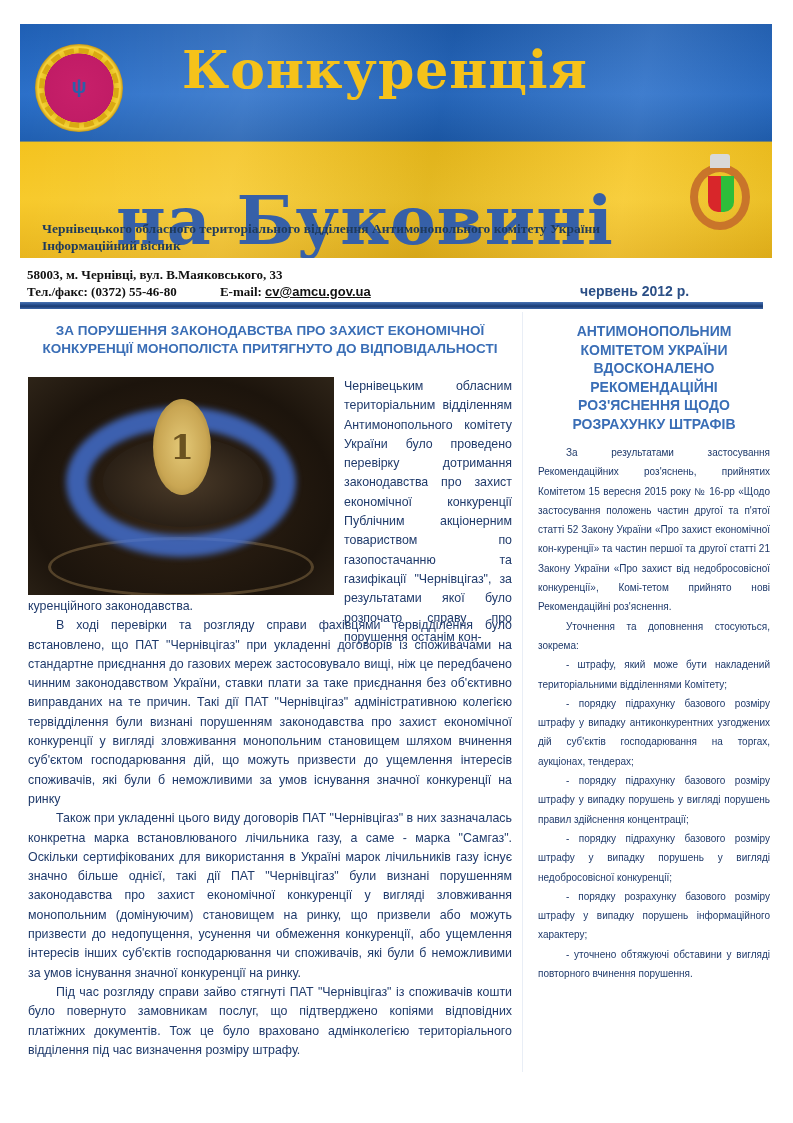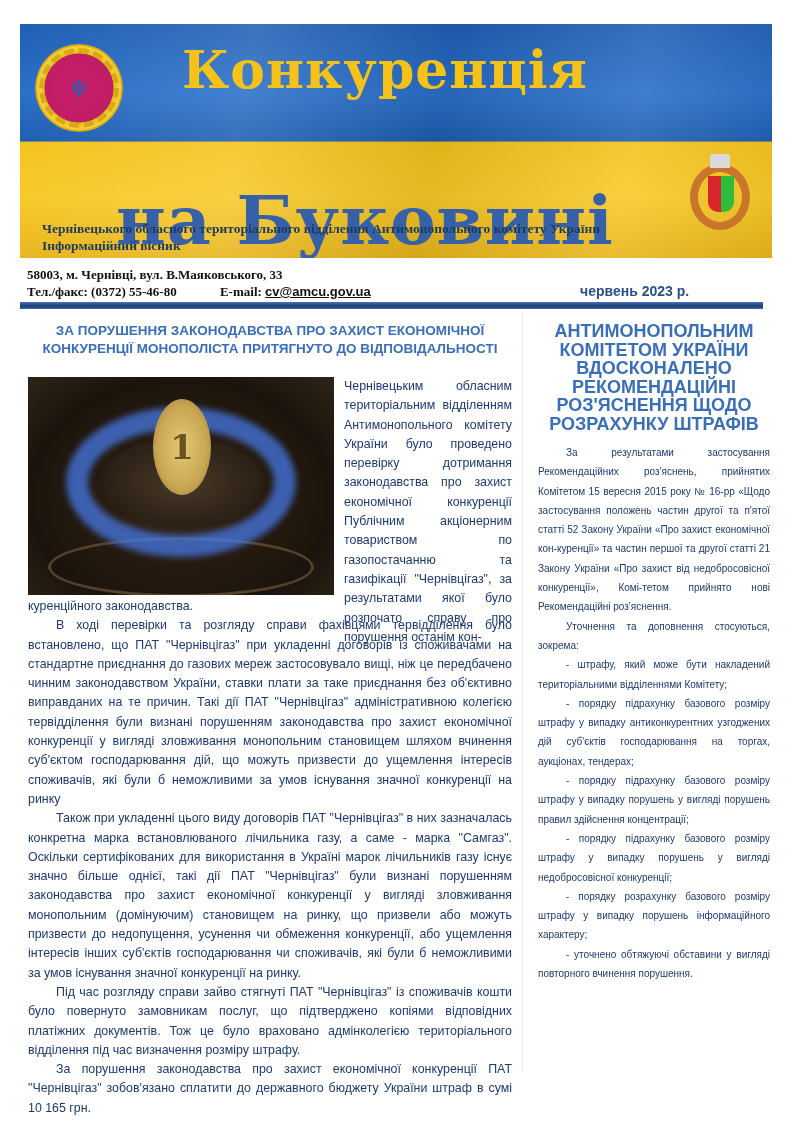--- a/index.html
+++ b/index.html
@@ -100,21 +100,21 @@
   }
   .wrap-text {
     position: absolute; left: 316px; top: 55px; width: 168px;
   }
   .after-photo { position: absolute; left: 0; top: 275px; width: 484px; }
   .indent { text-indent: 28px; }
 
   
   .right-col { position: absolute; left: 538px; top: 322px; width: 232px; }
   .right-title {
-    text-align: center; font-weight: bold; font-size: 18px; color: #3a6eb6; line-height: 18.5px;
+    text-align: center; font-weight: bold; font-size: 14px; color: #3a6eb6; line-height: 18.5px;
   }
   .right-text {
     margin-top: 10px; font-size: 10px; line-height: 19.3px; color: #1f3a6b; text-align: justify;
   }
   .right-text p { margin: 0; }
   .bullet { text-indent: 28px; }
 </style>
 </head>
 <body>
 
@@ -137,42 +137,41 @@
 </div>
 
 <div class="address">
   <div>58003, м. Чернівці, вул. В.Маяковського, 33</div>
   <div>
     <span>Тел./факс: (0372) 55-46-80</span>
     <span class="email-label">E-mail:</span>
     <a>cv@amcu.gov.ua</a>
   </div>
 </div>
-<div class="issue-date">червень 2023 р.</div>
+<div class="issue-date">червень 2012 р.</div>
 <div class="rule"></div>
 <div class="col-divider"></div>
 
 <div class="left-col">
   <div class="article-title">ЗА ПОРУШЕННЯ ЗАКОНОДАВСТВА ПРО ЗАХИСТ ЕКОНОМІЧНОЇ КОНКУРЕНЦІЇ МОНОПОЛІСТА ПРИТЯГНУТО ДО ВІДПОВІДАЛЬНОСТІ</div>
 
   <div class="photo">
     <div class="base"></div>
     <div class="flame-ring"></div>
     <div class="burner"></div>
     <div class="coin">1</div>
   </div>
 
   <div class="wrap-text body-text">Чернівецьким обласним територіальним відділенням Антимонопольного комітету України було проведено перевірку дотримання законодавства про захист економічної конкуренції Публічним акціонерним товариством по газопостачанню та газифікації "Чернівцігаз", за результатами якої було розпочато справу про порушення останім кон-</div>
 
   <div class="after-photo body-text">
     <p>куренційного законодавства.</p>
     <p class="indent">В ході перевірки та розгляду справи фахівцями тервідділення було встановлено, що ПАТ "Чернівцігаз" при укладенні договорів із споживачами на стандартне приєднання до газових мереж застосовувало вищі, ніж це передбачено чинним законодавством України, ставки плати за таке приєднання без об'єктивно виправданих на те причин. Такі дії ПАТ "Чернівцігаз" адміністративною колегією тервідділення були визнані порушенням законодавства про захист економічної конкуренції у вигляді зловживання монопольним становищем шляхом вчинення суб'єктом господарювання дій, що можуть призвести до ущемлення інтересів споживачів, які були б неможливими за умов існування значної конкуренції на ринку</p>
     <p class="indent">Також при укладенні цього виду договорів ПАТ "Чернівцігаз" в них зазначалась конкретна марка встановлюваного лічильника газу, а саме - марка "Самгаз". Оскільки сертифікованих для використання в Україні марок лічильників газу існує значно більше однієї, такі дії ПАТ "Чернівцігаз" були визнані порушенням законодавства про захист економічної конкуренції у вигляді зловживання монопольним (домінуючим) становищем на ринку, що призвели або можуть призвести до недопущення, усунення чи обмеження конкуренції, або ущемлення інтересів інших суб'єктів господарювання чи споживачів, які були б неможливими за умов існування значної конкуренції на ринку.</p>
     <p class="indent">Під час розгляду справи зайво стягнуті ПАТ "Чернівцігаз" із споживачів кошти було повернуто замовникам послуг, що підтверджено копіями відповідних платіжних документів. Тож це було враховано адмінколегією територіального відділення під час визначення розміру штрафу.</p>
-    <p class="indent">За порушення законодавства про захист економічної конкуренції ПАТ "Чернівцігаз" зобов'язано сплатити  до державного бюджету України штраф в сумі 10 165 грн.</p>
   </div>
 </div>
 
 <div class="right-col">
   <div class="right-title">АНТИМОНОПОЛЬНИМ КОМІТЕТОМ УКРАЇНИ ВДОСКОНАЛЕНО РЕКОМЕНДАЦІЙНІ РОЗ'ЯСНЕННЯ ЩОДО РОЗРАХУНКУ ШТРАФІВ</div>
   <div class="right-text">
     <p class="bullet">За результатами застосування Рекомендаційних роз'яснень, прийнятих Комітетом 15 вересня 2015 року № 16-рр «Щодо застосування положень частин другої та п'ятої статті 52 Закону України «Про захист економічної кон-куренції» та частин першої та другої статті 21 Закону України «Про захист від недобросовісної конкуренції», Комі-тетом прийнято нові Рекомендаційні роз'яснення.</p>
     <p class="bullet">Уточнення та доповнення стосуються, зокрема:</p>
     <p class="bullet">-   штрафу, який може бути накладений територіальними відділеннями Комітету;</p>
     <p class="bullet">-   порядку підрахунку базового розміру штрафу у випадку антиконкурентних узгоджених дій суб'єктів господарювання на торгах, аукціонах, тендерах;</p>

